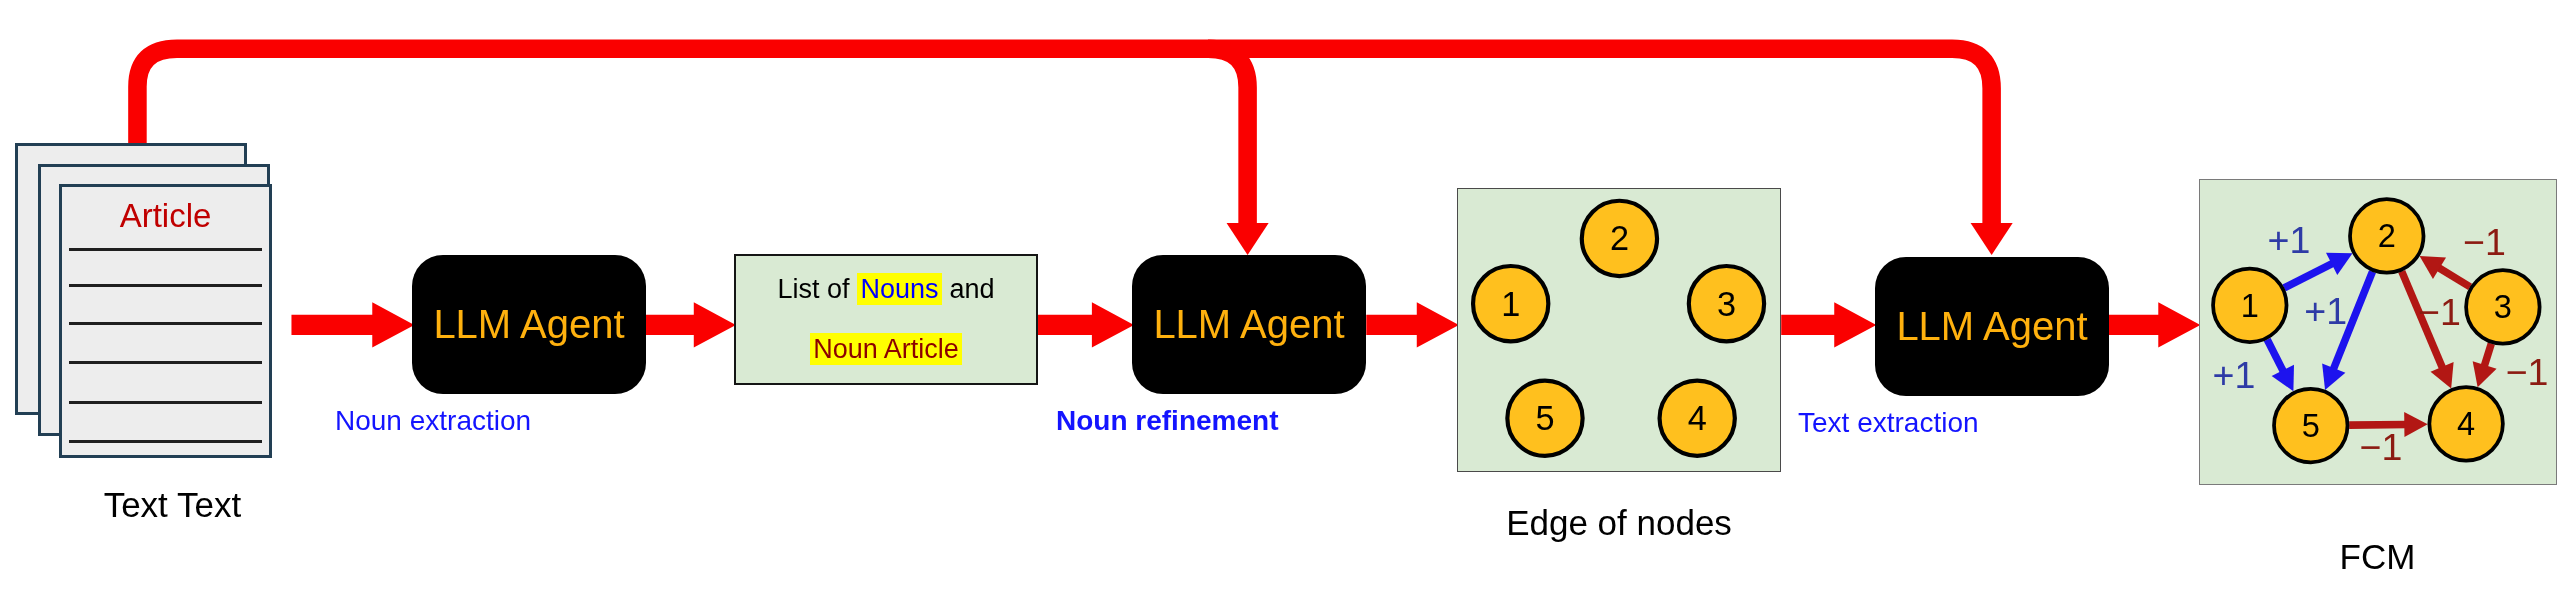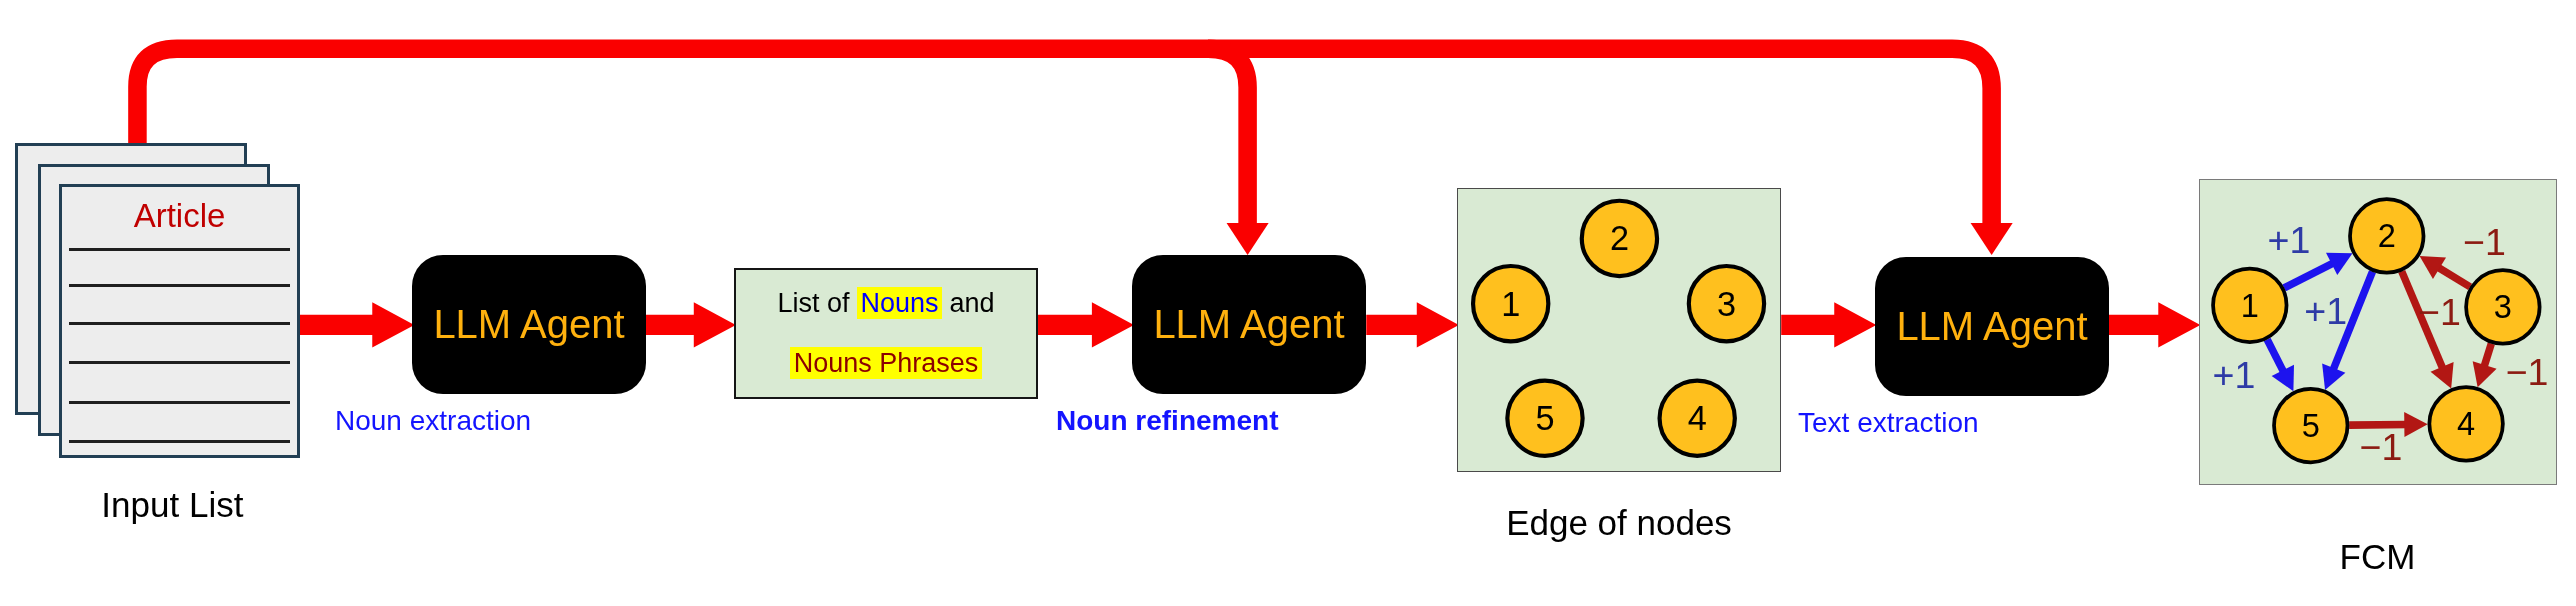--- a/index.html
+++ b/index.html
@@ -12,21 +12,21 @@
 
   
   #arrows { position:absolute; left:0; top:0; width:2576px; height:606px; }
   .fb-path { fill:none; stroke:var(--arrow-red,#fa0000); stroke-width:22px; }
   .red-fill { fill:var(--arrow-red,#fa0000); }
 
   
   .page { position:absolute; background:#ededed; border:3.4px solid var(--page-border,#223f54); box-sizing:border-box; }
   .page-back  { left:15px;  top:143px; width:232px; height:272px; }
   .page-mid   { left:38px;  top:164px; width:232px; height:272px; }
-  .page-front { left:59px;  top:184px; width:241px; height:274px; }
+  .page-front { left:59px;  top:184px; width:213px; height:274px; }
   .article-title { position:absolute; top:10px; left:0; right:0; text-align:center;
                    font-size:33px; color:var(--article-red,#c00000); }
   .pline { position:absolute; left:6.7px; right:6.7px; height:2.5px; background:#1f1f1f; }
 
   
   .agent-box { position:absolute; width:234px; height:139px; background:var(--agent-box,#000);
                border-radius:31px; display:flex; align-items:center; justify-content:center;
                font-size:40px; color:var(--agent-text,#ffb10e); }
   #agent-1 { left:412px;  top:255px; }
   #agent-2 { left:1132px; top:255px; }
@@ -37,21 +37,21 @@
                    color:var(--caption-blue,#1414ff); }
   #cap-agent-1 { left:335px;  top:405px; }
   #cap-agent-2 { left:1056px; top:405px;font-weight:bold; }
   #cap-agent-3 { left:1798px; top:407px; }
   .caption-black { position:absolute; text-align:center; font-size:35px; color:#000; }
   #cap-input { left:8.4px;   top:485px; width:328px; }
   #cap-nodes { left:1442px; top:503px; width:354px; }
   #cap-fcm   { left:2251px; top:510px; width:253px;margin-top:27px; }
 
   
-  .noun-box { position:absolute; left:734px; top:268px; width:304px; height:131px;
+  .noun-box { position:absolute; left:734px; top:254px; width:304px; height:131px;
               box-sizing:border-box; background:var(--green-bg,#d9ead3); border:2.5px solid #151515;
               display:flex; flex-direction:column; align-items:center; justify-content:center;
               gap:29px; font-size:27px; color:#000; }
   .noun-line { white-space:pre; }
   .hl { background:var(--highlight-yellow,#ffff00); padding:0.8px 3.4px; }
   .hl-nouns   { color:var(--noun-blue,#0000ff); }
   .hl-phrases { color:var(--noun-phrase-red,#8b0000); }
 
   
   .graph-box { position:absolute; box-sizing:border-box; background:var(--green-bg,#d9ead3); }
@@ -84,38 +84,38 @@
   <div class="page page-mid"></div>
   <div class="page page-front">
     <div class="article-title">Article</div>
     <div class="pline" style="top:61px"></div>
     <div class="pline" style="top:97px"></div>
     <div class="pline" style="top:135px"></div>
     <div class="pline" style="top:174px"></div>
     <div class="pline" style="top:214px"></div>
     <div class="pline" style="top:253px"></div>
   </div>
-  <div class="caption-black" id="cap-input">Input List</div>
+  <div class="caption-black" id="cap-input">Text Text</div>
 
   <div class="agent-box" id="agent-1">
     <span>LLM Agent</span>
   </div>
   <div class="agent-box" id="agent-2">
     <span>LLM Agent</span>
   </div>
   <div class="agent-box" id="agent-3">
     <span>LLM Agent</span>
   </div>
   <div class="caption-blue" id="cap-agent-1">Noun extraction</div>
   <div class="caption-blue" id="cap-agent-2">Noun refinement</div>
   <div class="caption-blue" id="cap-agent-3">Text extraction</div>
 
   <div class="noun-box">
     <div class="noun-line"><span>List of </span><span class="hl hl-nouns">Nouns</span><span> and</span></div>
-    <div class="noun-line"><span class="hl hl-phrases">Nouns Phrases</span></div>
+    <div class="noun-line"><span class="hl hl-phrases">Noun Article</span></div>
   </div>
 
   <div class="graph-box" id="nodes-box">
     <svg class="graph" id="nodes-svg" viewBox="0 0 385 337">
         <circle cx="63" cy="137" r="45" fill="#ffc01e" stroke="#000" stroke-width="5"></circle>
         <text x="63" y="137" dy="14.35" text-anchor="middle" font-size="41" fill="#000">1</text>
         <circle cx="193" cy="59" r="45" fill="#ffc01e" stroke="#000" stroke-width="5"></circle>
         <text x="193" y="59" dy="14.35" text-anchor="middle" font-size="41" fill="#000">2</text>
         <circle cx="321" cy="137" r="45" fill="#ffc01e" stroke="#000" stroke-width="5"></circle>
         <text x="321" y="137" dy="14.35" text-anchor="middle" font-size="41" fill="#000">3</text>

